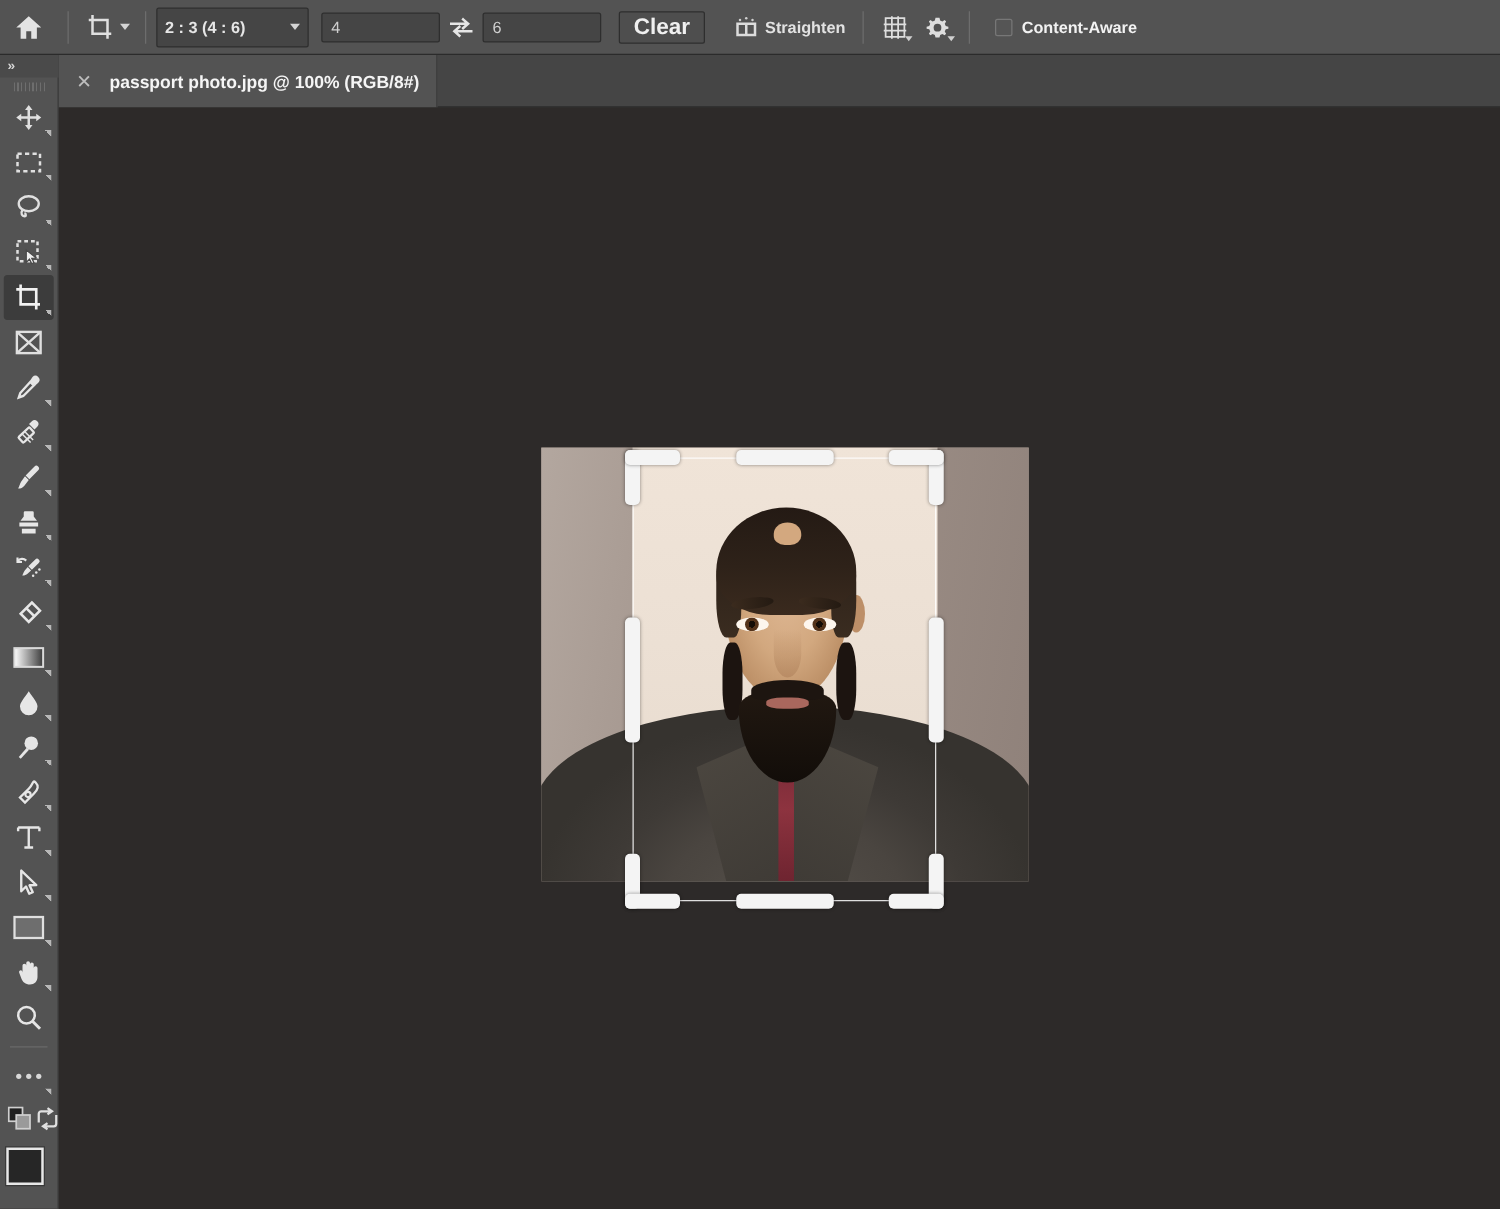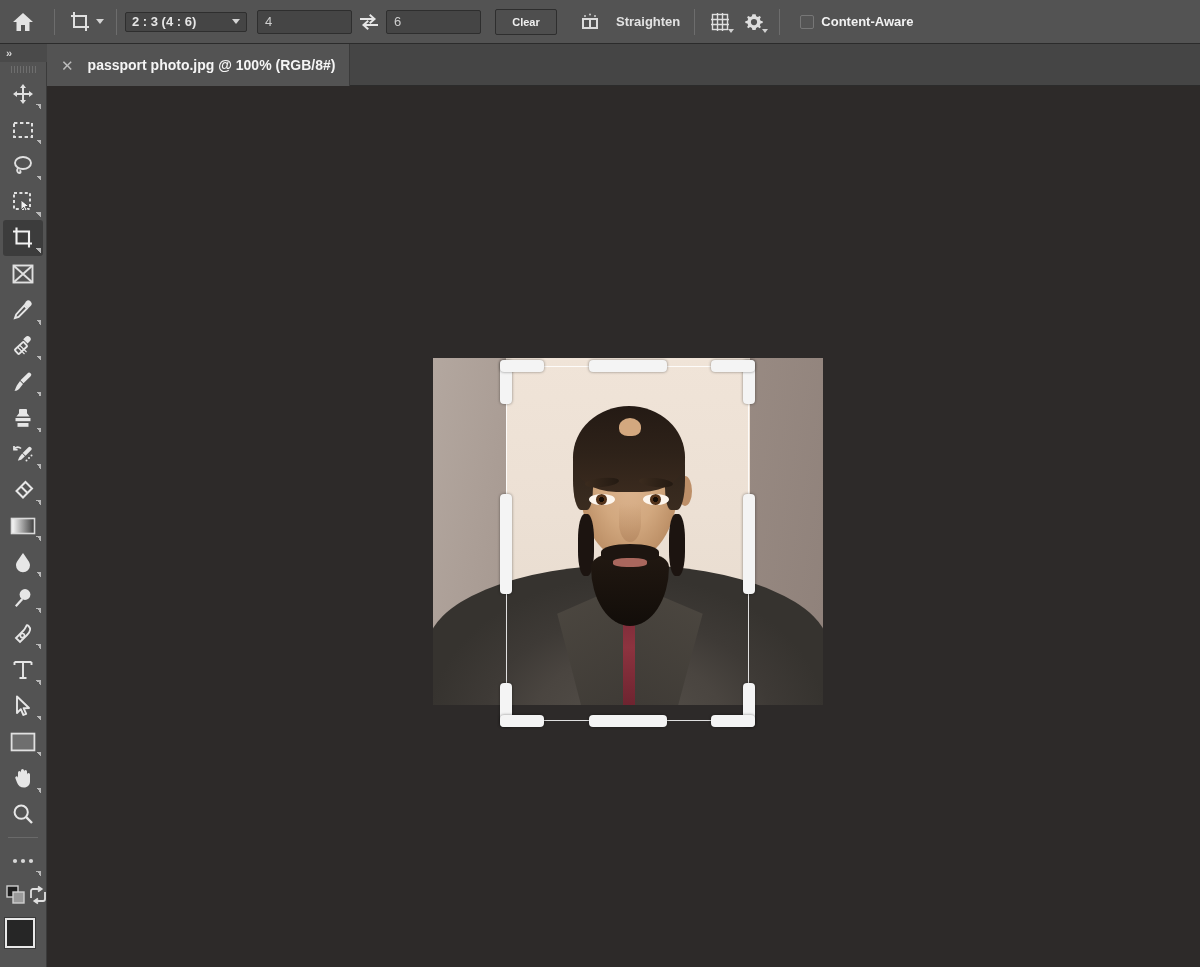--- a/index.html
+++ b/index.html
@@ -38,21 +38,21 @@
     flex: none; gap: 5px;
   }
   .caret-down {
     width: 0; height: 0;
     border-left: 4.5px solid transparent;
     border-right: 4.5px solid transparent;
     border-top: 5px solid #d4d4d4;
   }
 
   .ratio-select {
-    width: 122px; height: 20px;
+    width: 122px; height: 32px;
     background: #454545;
     border: 1px solid #2e2e2e;
     border-radius: 2px;
     display: flex; align-items: center;
     padding: 0 6px;
     color: #e6e6e6; font-size: 13px; font-weight: bold;
     justify-content: space-between;
     flex: none;
   }
   .num-field {
@@ -68,27 +68,27 @@
   .swap-btn {
     width: 34px; height: 28px;
     display: flex; align-items: center; justify-content: center;
     flex: none;
   }
   .clear-btn {
     height: 26px; min-width: 62px;
     background: #4e4e4e;
     border: 1px solid #2e2e2e;
     border-radius: 2px;
-    color: #f0f0f0; font-size: 11px; font-weight: bold;
+    color: #f0f0f0; font-size: 18px; font-weight: bold;
     display: flex; align-items: center; justify-content: center;
     padding: 0 11px;
     flex: none;
   }
   .straighten-btn {
-    display: flex; align-items: center; gap: 15px;
+    display: flex; align-items: center; gap: 4px;
     height: 30px; padding: 0 6px;
     color: #e2e2e2; font-size: 13px; font-weight: bold;
     flex: none;
   }
   .icon-btn {
     width: 34px; height: 30px;
     display: flex; align-items: center; justify-content: center;
     position: relative;
     flex: none;
   }

